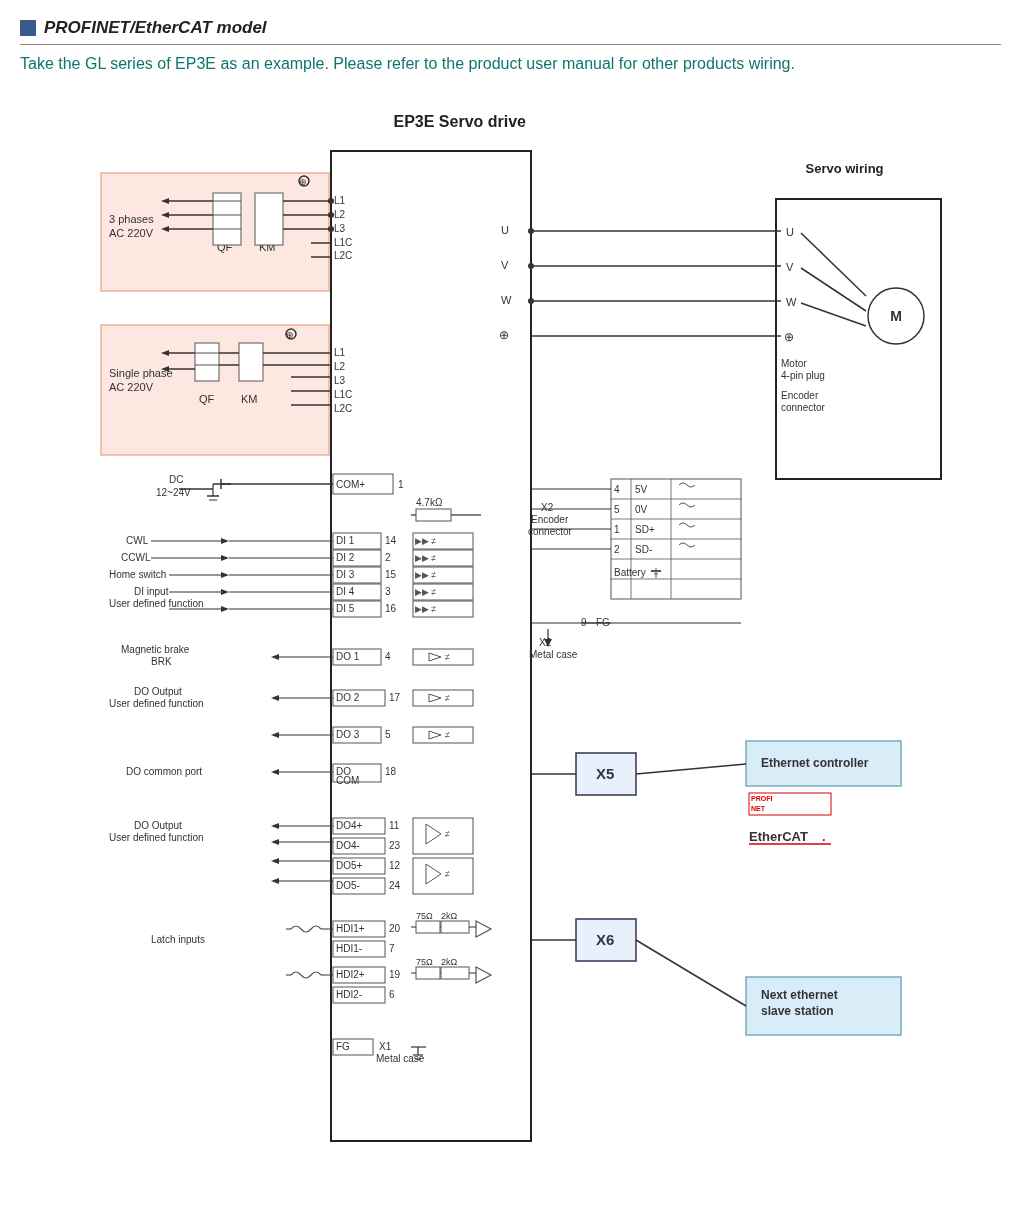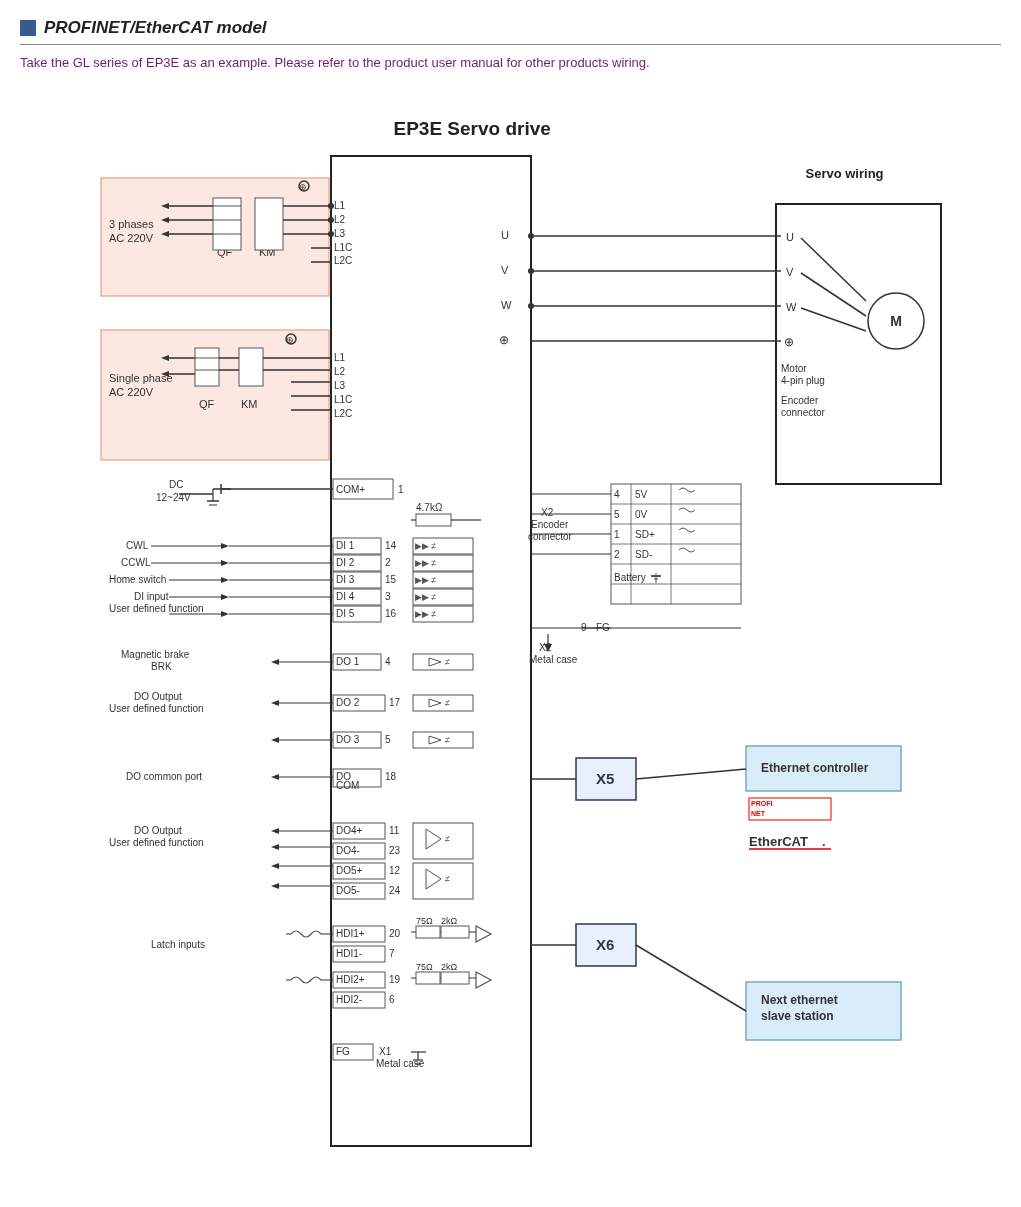--- a/index.html
+++ b/index.html
@@ -26,23 +26,23 @@
       background: #3a5a8c;
       margin-right: 8px;
       flex-shrink: 0;
     }
     .page-title {
       font-size: 17px;
       font-weight: bold;
       color: #222;
     }
     .subtitle {
-      font-size: 13px;
-      color: #701a75;
-      margin-bottom: 16px;
+      font-size: 16px;
+      color: #0f766e;
+      margin-bottom: 8px;
     }
     .diagram-container {
       position: relative;
       width: 980px;
       height: 1090px;
       margin: 0 auto;
     }
 
     
     .abs {
@@ -459,16 +459,16 @@
     <text x="801" y="760" font-size="13" font-weight="bold" fill="#d00">.</text>
 
     <line x1="728" y1="763" x2="810" y2="763" stroke="#d00" stroke-width="1.5"></line>
 
     <line x1="192" y1="403" x2="192" y2="415" stroke="#333" stroke-width="1.2"></line>
     <line x1="186" y1="415" x2="198" y2="415" stroke="#333" stroke-width="1.5"></line>
     <line x1="188" y1="419" x2="196" y2="419" stroke="#333" stroke-width="1"></line>
 
   </svg>
 
-  <div class="abs" style="top:32px;left:335px;font-size:19px;font-weight:bold;padding-left:38px;">EP3E Servo drive</div>
+  <div class="abs" style="top:32px;left:335px;font-size:16px;font-weight:bold;padding-left:38px;">EP3E Servo drive</div>
   <div class="abs" style="top:80px;left:785px;font-size:13px;font-weight:bold;">Servo wiring</div>
 
 </div>
 
 </body></html>

